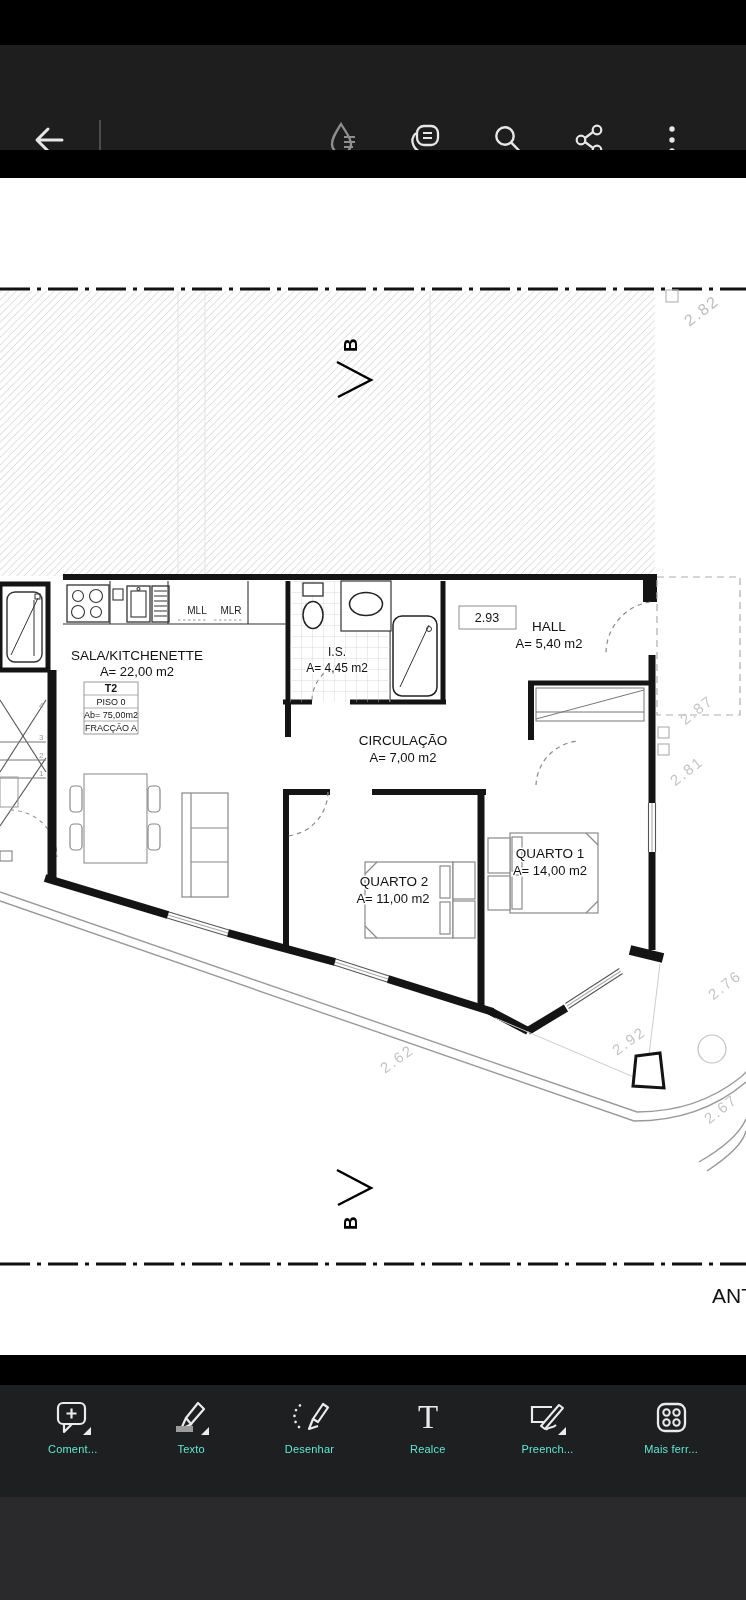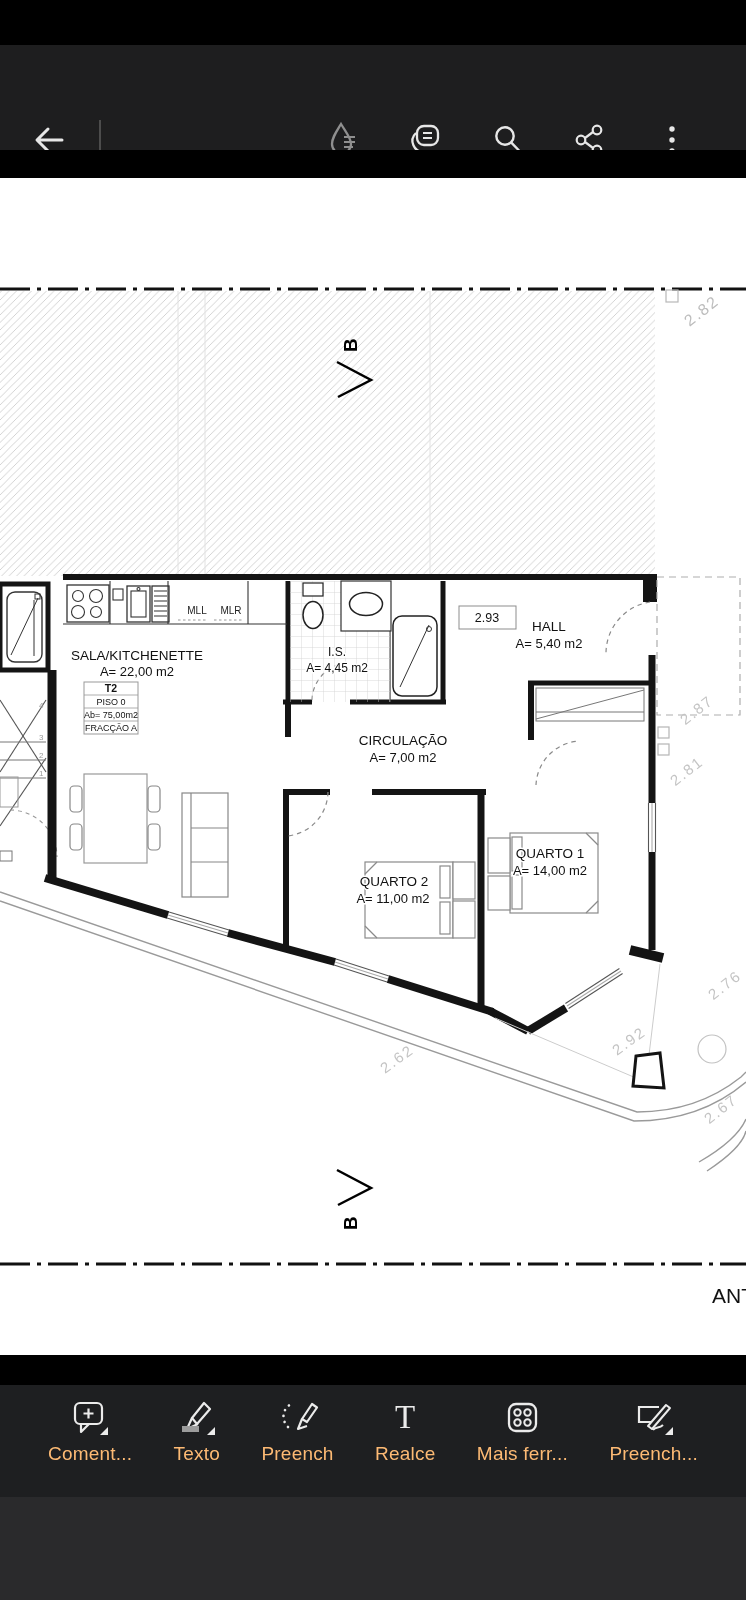--- a/index.html
+++ b/index.html
@@ -13,21 +13,21 @@
   .top-strip{position:absolute;left:0;top:150px;width:746px;height:28px;background:#000;}
   .doc-area{position:absolute;left:0;top:178px;width:746px;height:1177px;background:#fff;}
   .doc-area svg{display:block;}
   .bottom-strip{position:absolute;left:0;top:1355px;width:746px;height:30px;background:#000;}
   .bottom-toolbar{position:absolute;left:0;top:1385px;width:746px;height:112px;background:#1e1f21;
     display:flex;justify-content:space-between;align-items:flex-start;padding:12px 48px 0 48px;box-sizing:border-box;}
   .nav-bar{position:absolute;left:0;top:1497px;width:746px;height:103px;background:#2a2a2c;}
   .tb-icon{position:absolute;}
   .divider{position:absolute;left:99px;top:75px;width:2px;height:42px;background:#4c4c4c;}
   .tool{display:flex;flex-direction:column;align-items:center;gap:2px;}
-  .tool-label{color:#fdba74;font-size:19px;letter-spacing:.2px;white-space:nowrap;}
+  .tool-label{color:#5eead4;font-size:11px;letter-spacing:.2px;white-space:nowrap;}
   .fab{
     position:absolute;left:601px;top:1225px;width:98px;height:98px;border-radius:50%;
     display:flex;align-items:center;justify-content:center;
     box-shadow:0 4px 14px rgba(0,0,0,.35);
   }
   .plan-text{font-family:"Liberation Sans",sans-serif;}
 </style>
 </head>
 <body>
 
@@ -338,46 +338,46 @@
       <polygon points="41,38 33,38 41,30" fill="#ebebeb"></polygon>
     </svg>
     <span class="tool-label">Texto</span>
   </div>
   <div class="tool">
     <svg width="46" height="44" viewBox="0 0 46 44">
       <path d="M27,22 L37,7 l5,3.5 L32,25 Z" fill="none" stroke="#ebebeb" stroke-width="2.2" stroke-linejoin="round"></path>
       <path d="M27,22 l-4,10 9,-3" fill="none" stroke="#ebebeb" stroke-width="2.2" stroke-linejoin="round"></path>
       <path d="M13,30 C5,22 8,9 19,6" fill="none" stroke="#ebebeb" stroke-width="2.6" stroke-linecap="round" stroke-dasharray="0.1 6"></path>
     </svg>
-    <span class="tool-label">Preench</span>
+    <span class="tool-label">Desenhar</span>
   </div>
   <div class="tool">
     <svg width="46" height="44" viewBox="0 0 46 44">
       <text x="23" y="31" text-anchor="middle" font-family="Liberation Serif, serif" font-size="33" fill="#ebebeb">T</text>
     </svg>
     <span class="tool-label">Realce</span>
+  </div>
+  <div class="tool">
+    <svg width="46" height="44" viewBox="0 0 46 44">
+      <path d="M28,10 H8 v15 h12" fill="none" stroke="#ebebeb" stroke-width="2.2"></path>
+      <path d="M17,29 L35,8 l4,3 L21,32 Z" fill="none" stroke="#ebebeb" stroke-width="2" stroke-linejoin="round"></path>
+      <path d="M22,33 c3,-4 6,-1 10,-5" fill="none" stroke="#ebebeb" stroke-width="2"></path>
+      <polygon points="42,38 34,38 42,30" fill="#ebebeb"></polygon>
+    </svg>
+    <span class="tool-label">Preench...</span>
   </div>
   <div class="tool">
     <svg width="46" height="44" viewBox="0 0 46 44">
       <rect x="10" y="7" width="27" height="27" rx="7" fill="none" stroke="#ebebeb" stroke-width="2.3"></rect>
       <circle cx="18.5" cy="15.5" r="3.2" fill="none" stroke="#ebebeb" stroke-width="2"></circle>
       <circle cx="28.5" cy="15.5" r="3.2" fill="none" stroke="#ebebeb" stroke-width="2"></circle>
       <circle cx="18.5" cy="25.5" r="3.2" fill="none" stroke="#ebebeb" stroke-width="2"></circle>
       <circle cx="28.5" cy="25.5" r="3.2" fill="none" stroke="#ebebeb" stroke-width="2"></circle>
     </svg>
     <span class="tool-label">Mais ferr...</span>
   </div>
-  <div class="tool">
-    <svg width="46" height="44" viewBox="0 0 46 44">
-      <path d="M28,10 H8 v15 h12" fill="none" stroke="#ebebeb" stroke-width="2.2"></path>
-      <path d="M17,29 L35,8 l4,3 L21,32 Z" fill="none" stroke="#ebebeb" stroke-width="2" stroke-linejoin="round"></path>
-      <path d="M22,33 c3,-4 6,-1 10,-5" fill="none" stroke="#ebebeb" stroke-width="2"></path>
-      <polygon points="42,38 34,38 42,30" fill="#ebebeb"></polygon>
-    </svg>
-    <span class="tool-label">Preench...</span>
-  </div>
 </div>
 
 <div class="nav-bar">
   
   
   
 </div>
 
 </body></html>

